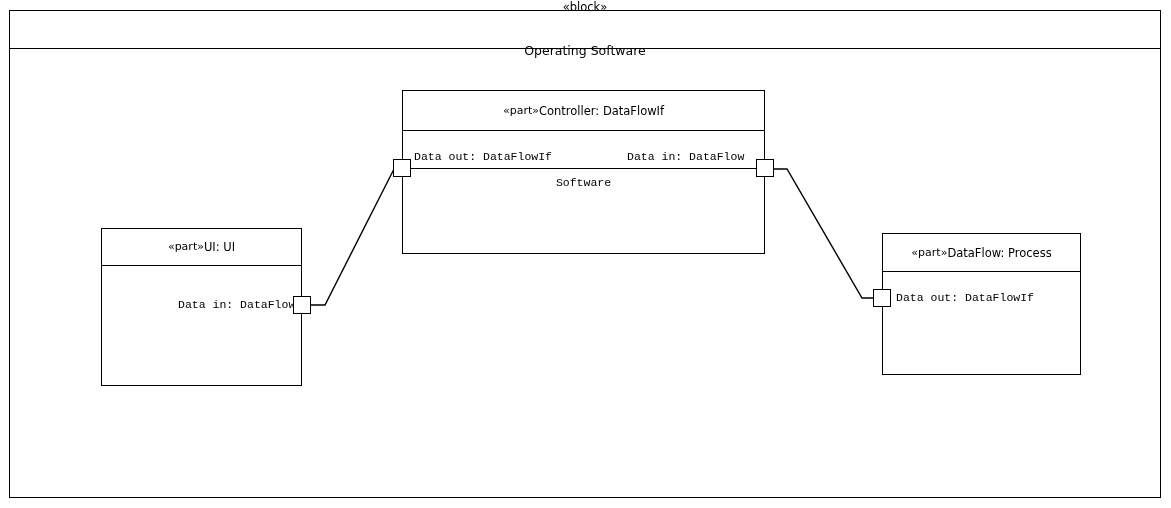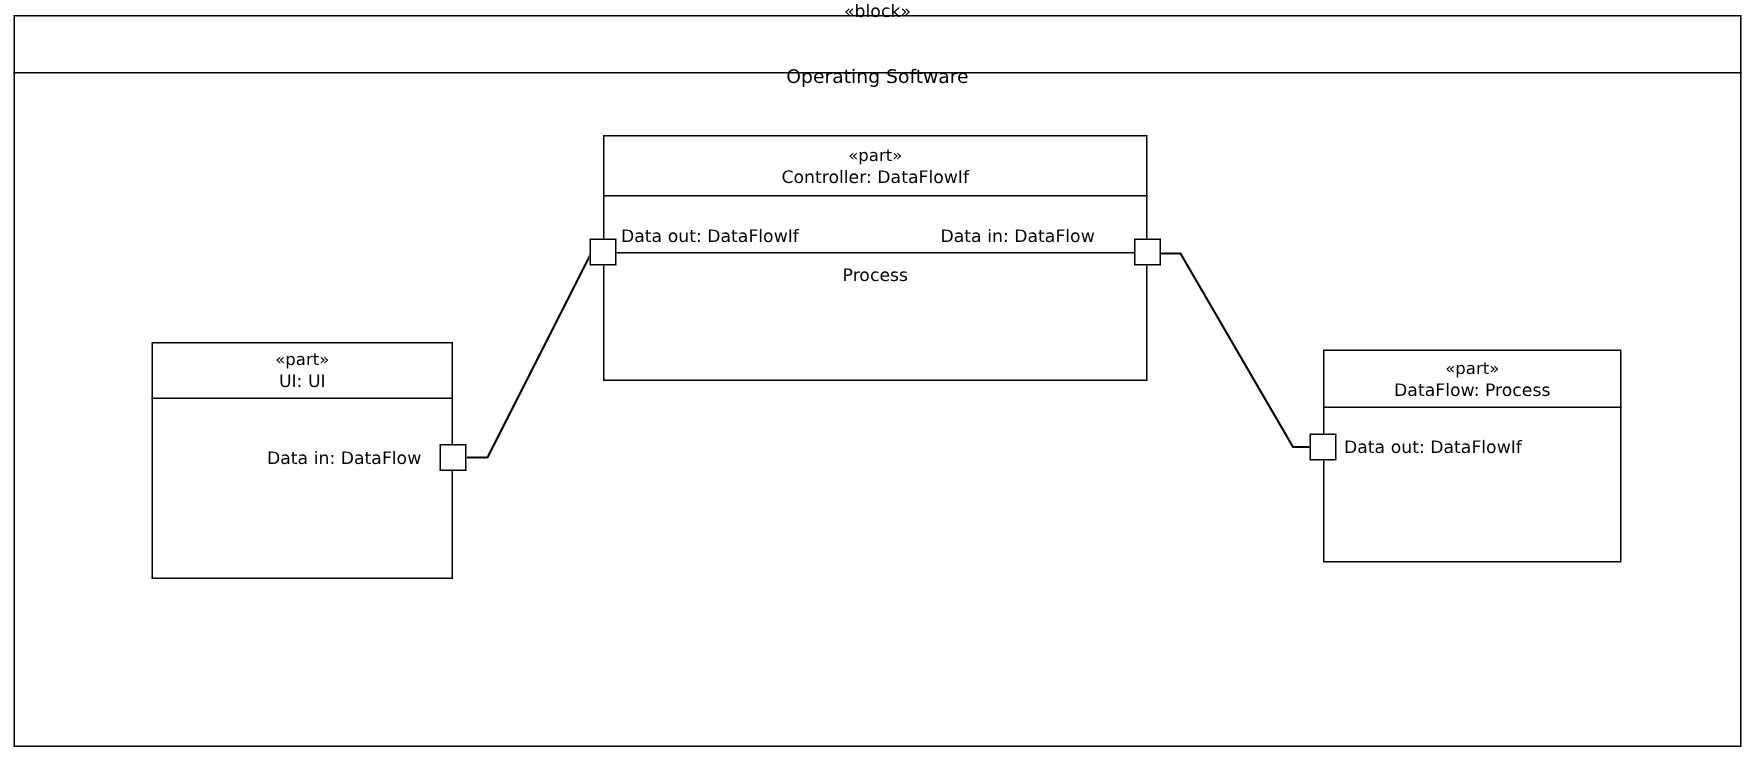--- a/index.html
+++ b/index.html
@@ -35,20 +35,21 @@
     position: absolute;
     background: #000000;
     height: 1px;
   }
   .lbl {
     position: absolute;
     font-size: 11.5px;
     line-height: 14px;
     white-space: nowrap;
     color: #000000;
+    font-family: Liberation Mono, monospace;
   }
   .center {
     text-align: center;
   }
   
   #outer-block {
     left: 9px;
     top: 10px;
     width: 1152px;
     height: 488px;
@@ -71,21 +72,20 @@
     line-height: 15px;
   }
   #outer-header .name {
     font-size: 12.5px;
     line-height: 16px;
   }
   
   .part-header {
     position: absolute;
     display: flex;
-    flex-direction: column;
     align-items: center;
     justify-content: center;
     box-sizing: border-box;
     pointer-events: none;
   }
   .part-header .stereotype {
     font-size: 11px;
     line-height: 14px;
   }
   .part-header .name {
@@ -141,21 +141,21 @@
   <div class="box" id="ctrl-block"></div>
   <div class="divider" style="left:402px; top:130px; width:363px;"></div>
   <div class="part-header" style="left:402px; top:92px; width:363px; height:38px;">
     <div class="stereotype">«part»</div>
     <div class="name">Controller: DataFlowIf</div>
   </div>
 
   <div class="hline" style="left:402px; top:168px; width:363px;"></div>
   <div class="lbl" style="left:414px; top:150px;">Data out: DataFlowIf</div>
   <div class="lbl" style="left:627px; top:150px;">Data in: DataFlow</div>
-  <div class="lbl center" style="left:402px; top:176px; width:363px;">Process</div>
+  <div class="lbl center" style="left:402px; top:176px; width:363px;">Software</div>
   <div class="port" style="left:393px; top:159px;"></div>
   <div class="port" style="left:756px; top:159px;"></div>
 
   <div class="box" id="proc-block"></div>
   <div class="divider" style="left:882px; top:271px; width:199px;"></div>
   <div class="part-header" style="left:882px; top:235px; width:199px; height:36px;">
     <div class="stereotype">«part»</div>
     <div class="name">DataFlow: Process</div>
   </div>
   <div class="lbl" style="left:896px; top:291px;">Data out: DataFlowIf</div>

